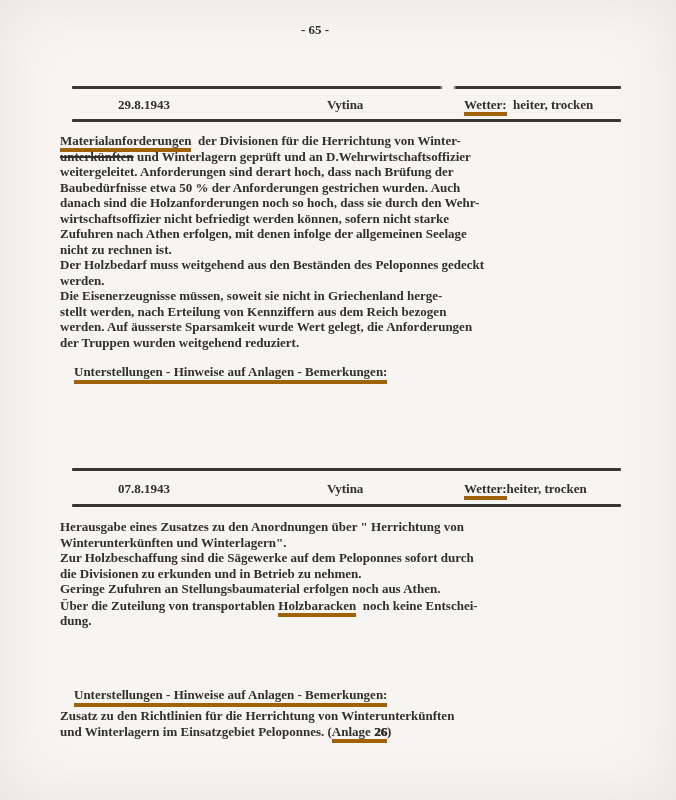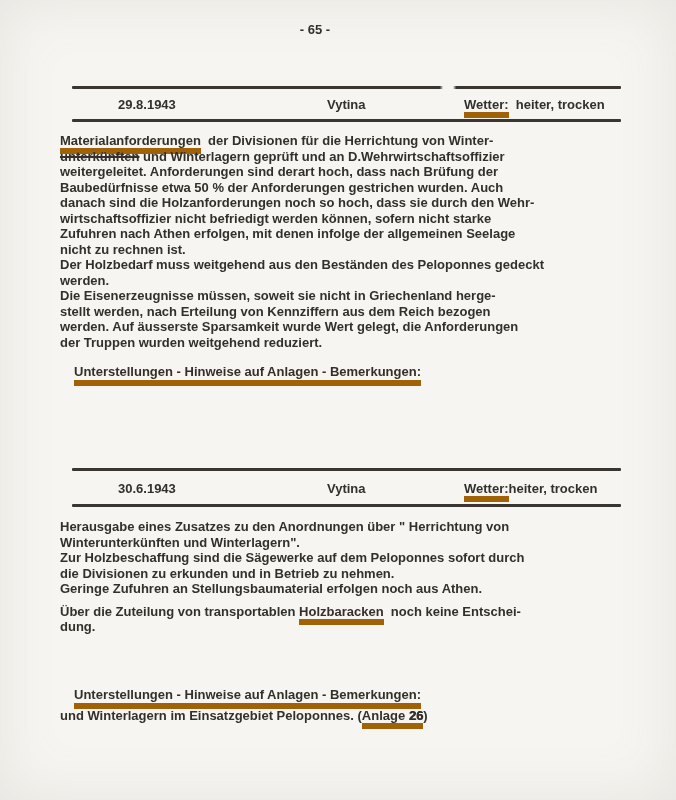--- a/index.html
+++ b/index.html
@@ -2,44 +2,44 @@
 <html><head>
 <meta charset="utf-8">
 <style>
   html,body{margin:0;padding:0;background:#e9e8e4;}
   .page{
     position:relative;
     width:676px;height:800px;
     background:#f6f5f1;
     box-shadow:inset 0 0 60px rgba(120,115,100,0.12);
     overflow:hidden;
-    font-family:Liberation Sans, sans-serif;
+    font-family:Liberation Serif, serif;
     font-size:13px;
     line-height:15.5px;
     font-weight:bold;
     color:#33302a;
   }
   .abs{position:absolute;}
   .rule{
     position:absolute;left:72px;width:549px;height:3px;
     background:#3a362f;border-radius:1px;
   }
   .rule.broken{
     background:linear-gradient(90deg,#3a362f 0%,#3a362f 67%,rgba(58,54,47,0) 67.6%,rgba(58,54,47,0) 69.4%,#3a362f 70%,#3a362f 100%);
   }
   .header-row{position:absolute;left:16px;top:0;width:676px;height:18px;margin-left:28px;}
   .header-row .date{position:absolute;left:74px;}
   .header-row .loc{position:absolute;left:283px;}
   .header-row .weather{position:absolute;left:420px;white-space:pre;}
-  .u{border-bottom:6px solid #a16207;}
+  .u{border-bottom:4px solid #a16207;}
   .strike{text-decoration:line-through;text-decoration-thickness:2px;}
   .bold{text-shadow:0.6px 0 0 currentColor;}
   .tbody{position:absolute;left:60px;white-space:pre;}
   .tline{white-space:pre;}
-  .tline.gap{margin-top:7px;}
+  .tline.gap{margin-top:1px;}
   .heading{position:absolute;left:74px;white-space:pre;text-align:right;}
   .pagenum{position:absolute;left:240px;top:22px;width:150px;text-align:center;}
 </style>
 </head>
 <body>
 
 <div class="page">
 
   <div class="pagenum">- 65 -</div>
 
@@ -50,25 +50,25 @@
     <span class="weather"><span class="u">Wetter:</span><span>  heiter, trocken</span></span>
   </div>
   <div class="rule abs" style="top:119px"></div>
 
   <div class="tbody" style="top:133px"><div class="tline"><span class="u">Materialanforderungen</span><span>  der Divisionen für die Herrichtung von Winter-</span></div><div class="tline"><span class="strike">unterkünften</span><span> und Winterlagern geprüft und an D.Wehrwirtschaftsoffizier</span></div><div class="tline"><span>weitergeleitet. Anforderungen sind derart hoch, dass nach Brüfung der</span></div><div class="tline"><span>Baubedürfnisse etwa 50 % der Anforderungen gestrichen wurden. Auch</span></div><div class="tline"><span>danach sind die Holzanforderungen noch so hoch, dass sie durch den Wehr-</span></div><div class="tline"><span>wirtschaftsoffizier nicht befriedigt werden können, sofern nicht starke</span></div><div class="tline"><span>Zufuhren nach Athen erfolgen, mit denen infolge der allgemeinen Seelage</span></div><div class="tline"><span>nicht zu rechnen ist.</span></div><div class="tline"><span>Der Holzbedarf muss weitgehend aus den Beständen des Peloponnes gedeckt</span></div><div class="tline"><span>werden.</span></div><div class="tline"><span>Die Eisenerzeugnisse müssen, soweit sie nicht in Griechenland herge-</span></div><div class="tline"><span>stellt werden, nach Erteilung von Kennziffern aus dem Reich bezogen</span></div><div class="tline"><span>werden. Auf äusserste Sparsamkeit wurde Wert gelegt, die Anforderungen</span></div><div class="tline"><span>der Truppen wurden weitgehend reduziert.</span></div></div>
 
   <div class="heading u" style="top:364px">Unterstellungen - Hinweise auf Anlagen - Bemerkungen:</div>
 
   <div class="rule abs" style="top:468px"></div>
   <div class="header-row" style="top:481px">
-    <span class="date">30.6.1943</span>
+    <span class="date">07.8.1943</span>
     <span class="loc">Vytina</span>
     <span class="weather"><span class="u">Wetter:</span><span>heiter, trocken</span></span>
   </div>
   <div class="rule abs" style="top:504px"></div>
 
   <div class="tbody" style="top:519px"><div class="tline"><span>Herausgabe eines Zusatzes zu den Anordnungen über " Herrichtung von</span></div><div class="tline"><span>Winterunterkünften und Winterlagern".</span></div><div class="tline"><span>Zur Holzbeschaffung sind die Sägewerke auf dem Peloponnes sofort durch</span></div><div class="tline"><span>die Divisionen zu erkunden und in Betrieb zu nehmen.</span></div><div class="tline"><span>Geringe Zufuhren an Stellungsbaumaterial erfolgen noch aus Athen.</span></div><div class="tline gap"><span>Über die Zuteilung von transportablen </span><span class="u">Holzbaracken</span><span>  noch keine Entschei-</span></div><div class="tline"><span>dung.</span></div></div>
 
   <div class="heading u" style="top:687px">Unterstellungen - Hinweise auf Anlagen - Bemerkungen:</div>
 
-  <div class="tbody" style="top:708px"><div class="tline"><span>und Winterlagern im Einsatzgebiet Peloponnes. (</span><span class="u">Anlage </span><span class="u bold">26</span><span>)</span></div></div>
+  <div class="tbody" style="top:708px"><div class="tline"><span>Zusatz zu den Richtlinien für die Herrichtung von Winterunterkünften</span></div><div class="tline"><span>und Winterlagern im Einsatzgebiet Peloponnes. (</span><span class="u">Anlage </span><span class="u bold">26</span><span>)</span></div></div>
 
 </div>
 
 </body></html>

